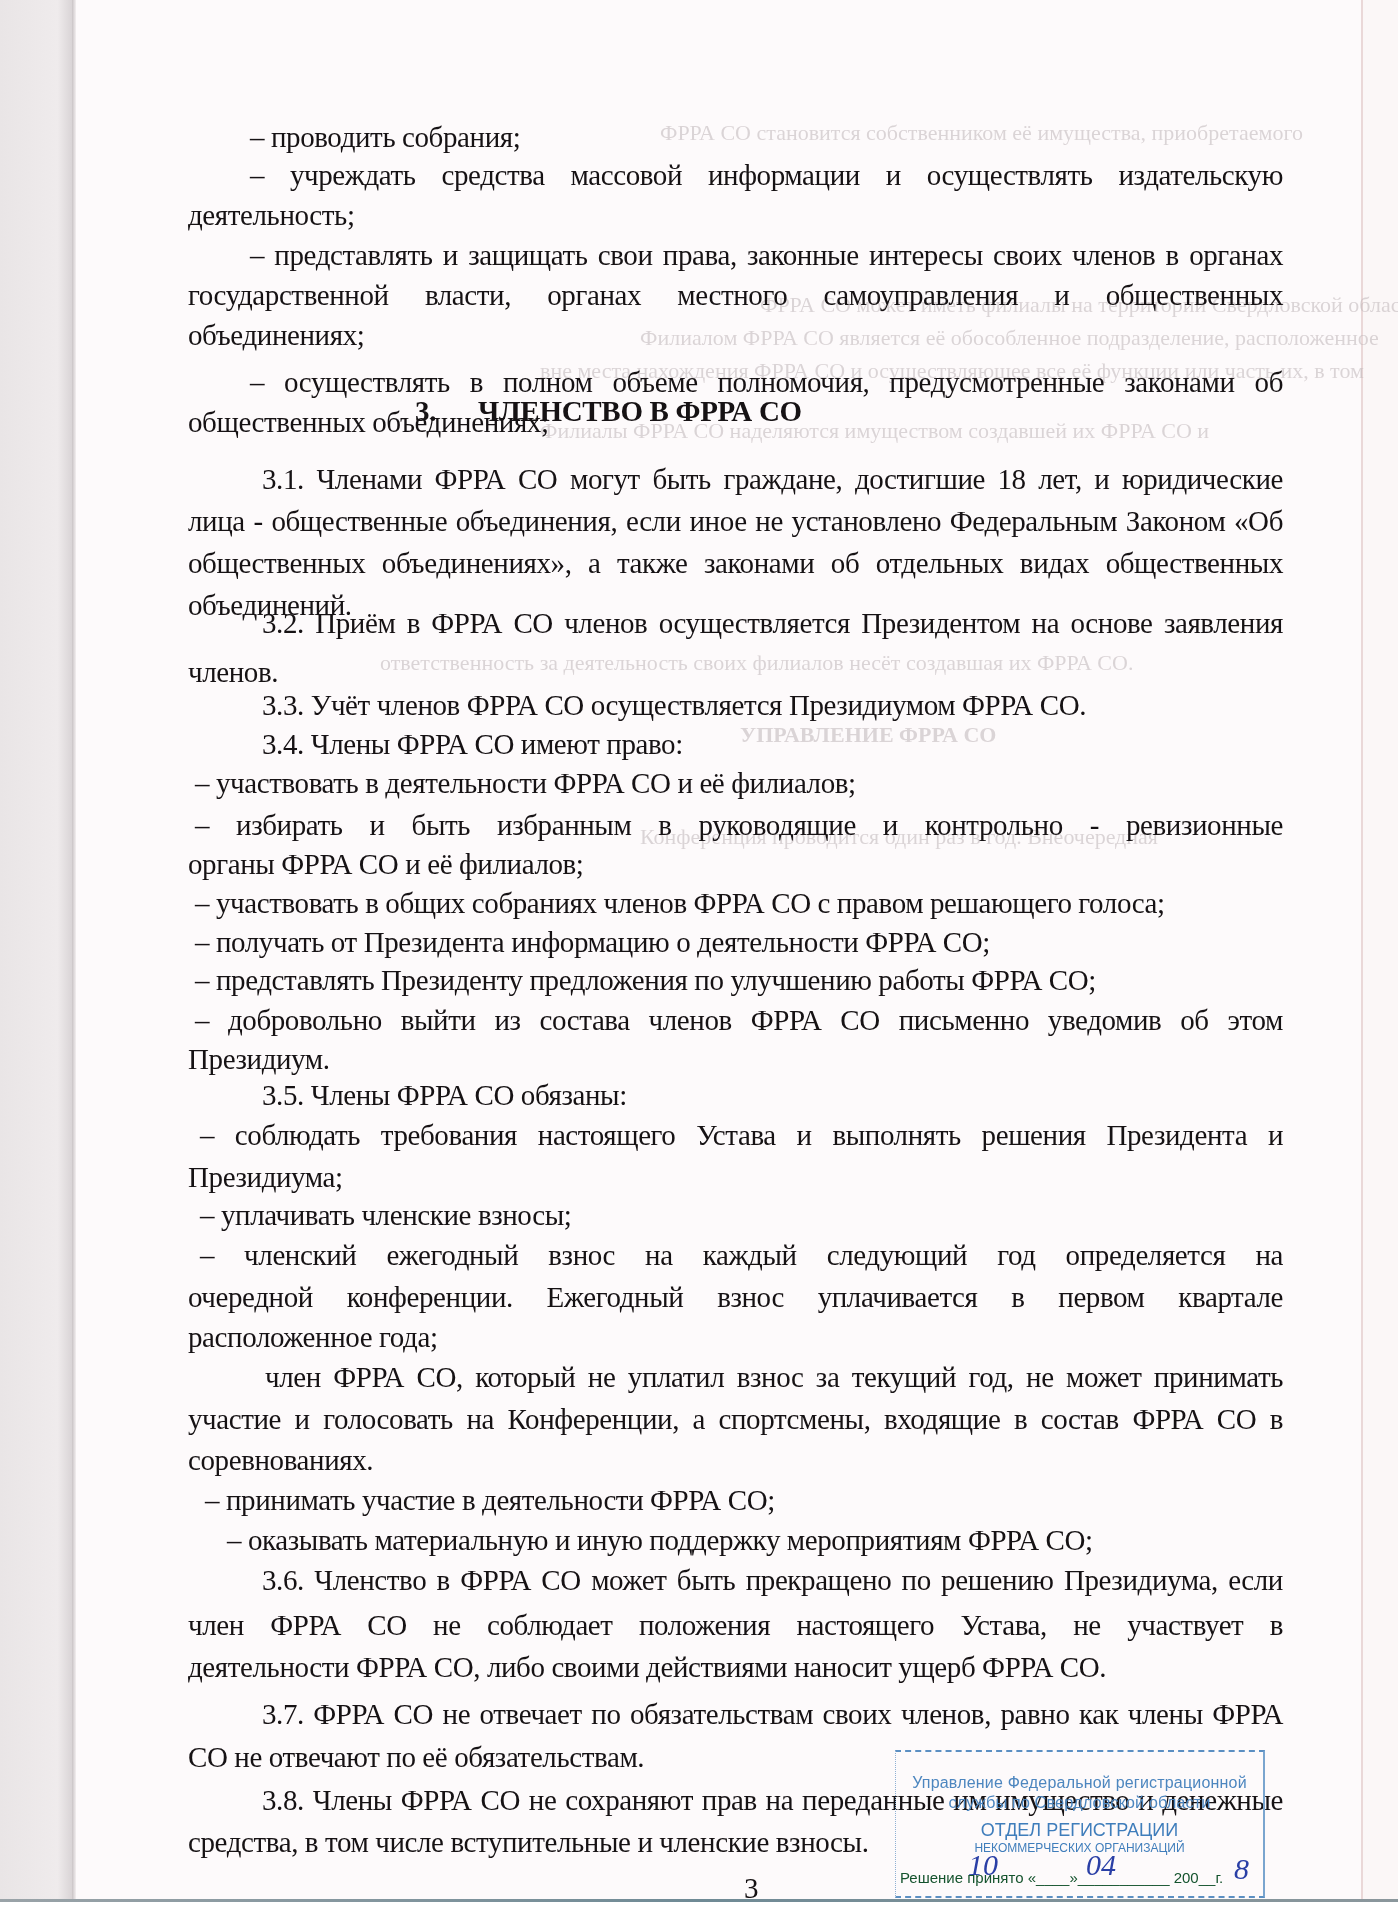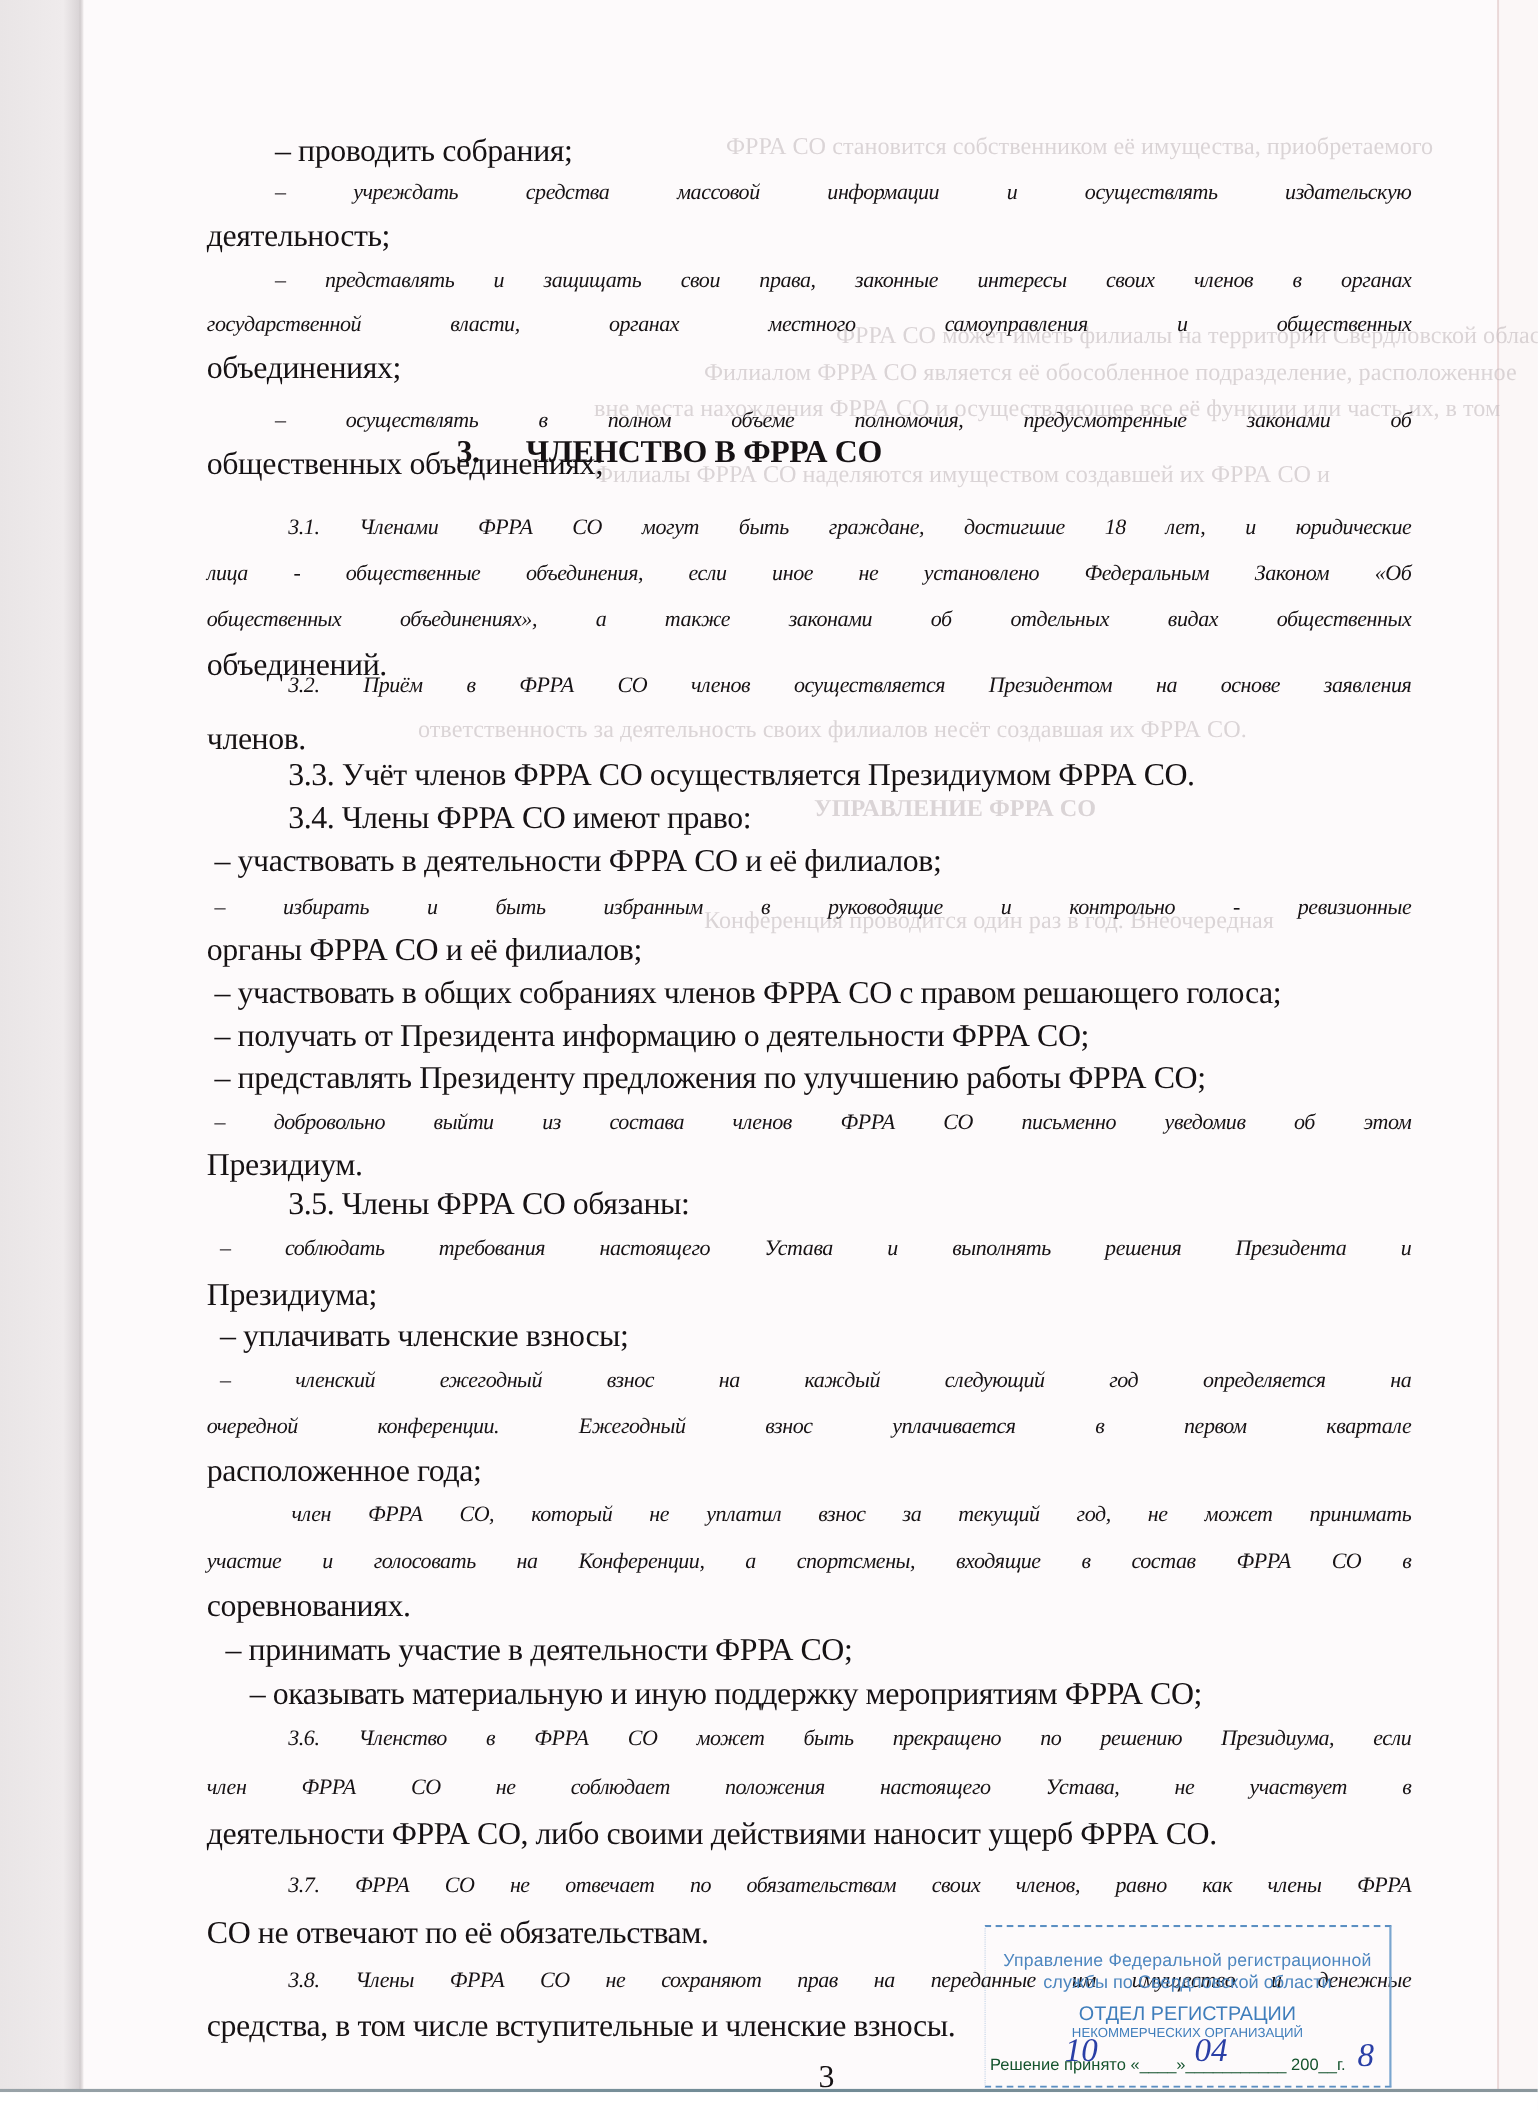--- a/index.html
+++ b/index.html
@@ -37,24 +37,23 @@
   .ghost {
     position: absolute; color: #bfb6b9; opacity: 0.55; font-size: 22px;
     white-space: nowrap; transform: scaleX(-1) scaleX(-1);
     font-family: "Liberation Serif", serif;
   }
   .line {
     position: absolute; font-size: 29px; line-height: 34px; white-space: nowrap;
     letter-spacing: -0.4px;
   }
   .just {
-    position: absolute; font-size: 20px; line-height: 34px;
+    position: absolute; font-size: 29px; line-height: 34px;
     text-align: justify; text-align-last: justify; white-space: normal;
     letter-spacing: -0.4px;
-    font-style: italic;
   }
   .heading {
     position: absolute; font-weight: bold; font-size: 29px; letter-spacing: -0.3px;
   }
   .pagenum { position: absolute; font-size: 29px; }
 
   .stamp {
     position: absolute; left: 895px; top: 1745px; width: 370px; height: 148px;
     border-top: 2px dashed #5b8fc2; border-bottom: 2px dashed #5b8fc2;
     border-left: 1px dotted #8fb0d4; border-right: 2px solid #7aa5cf;

